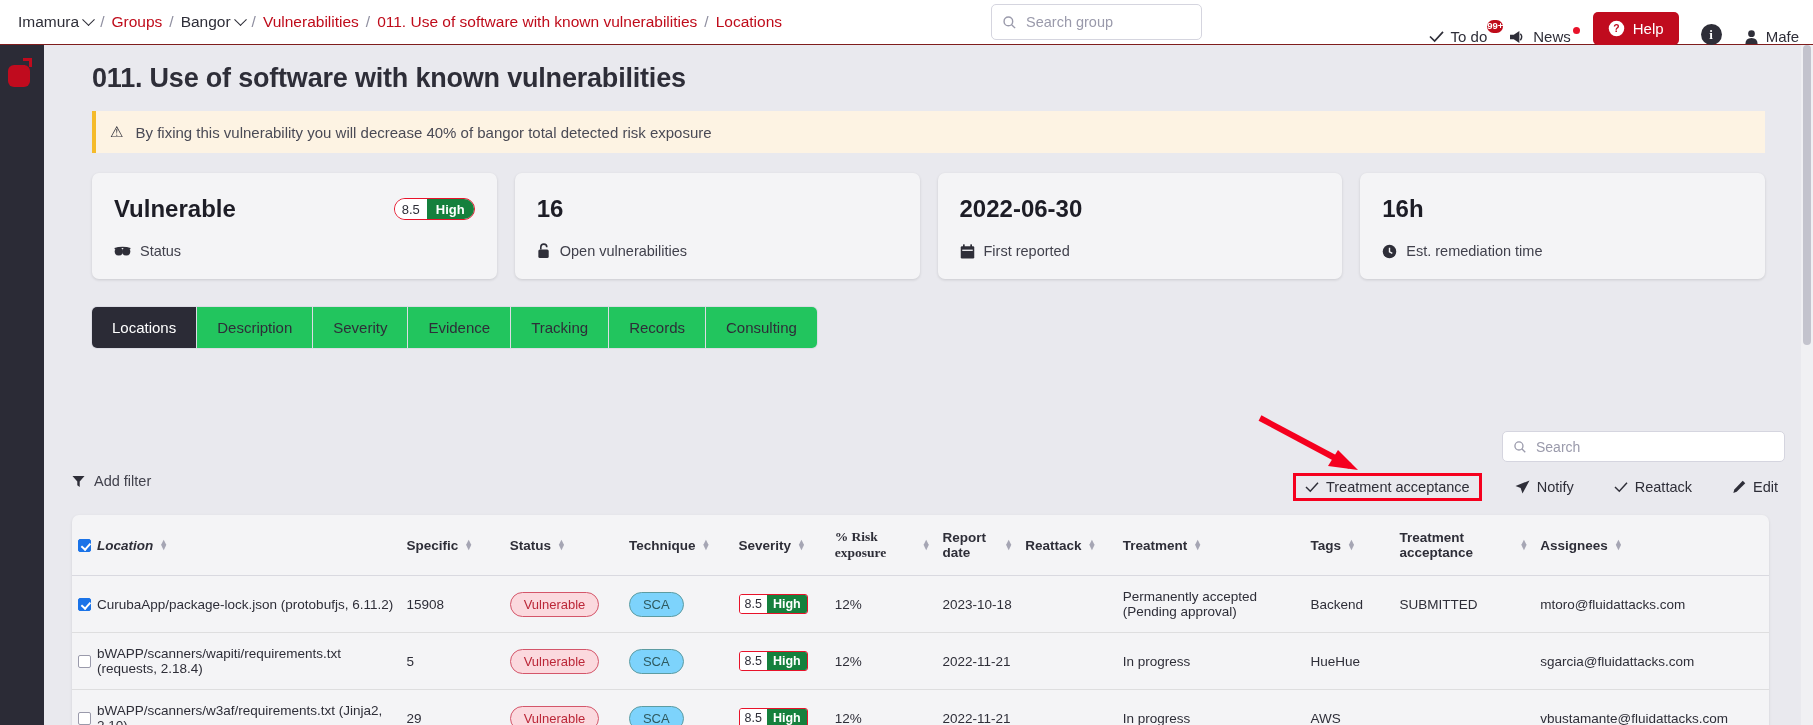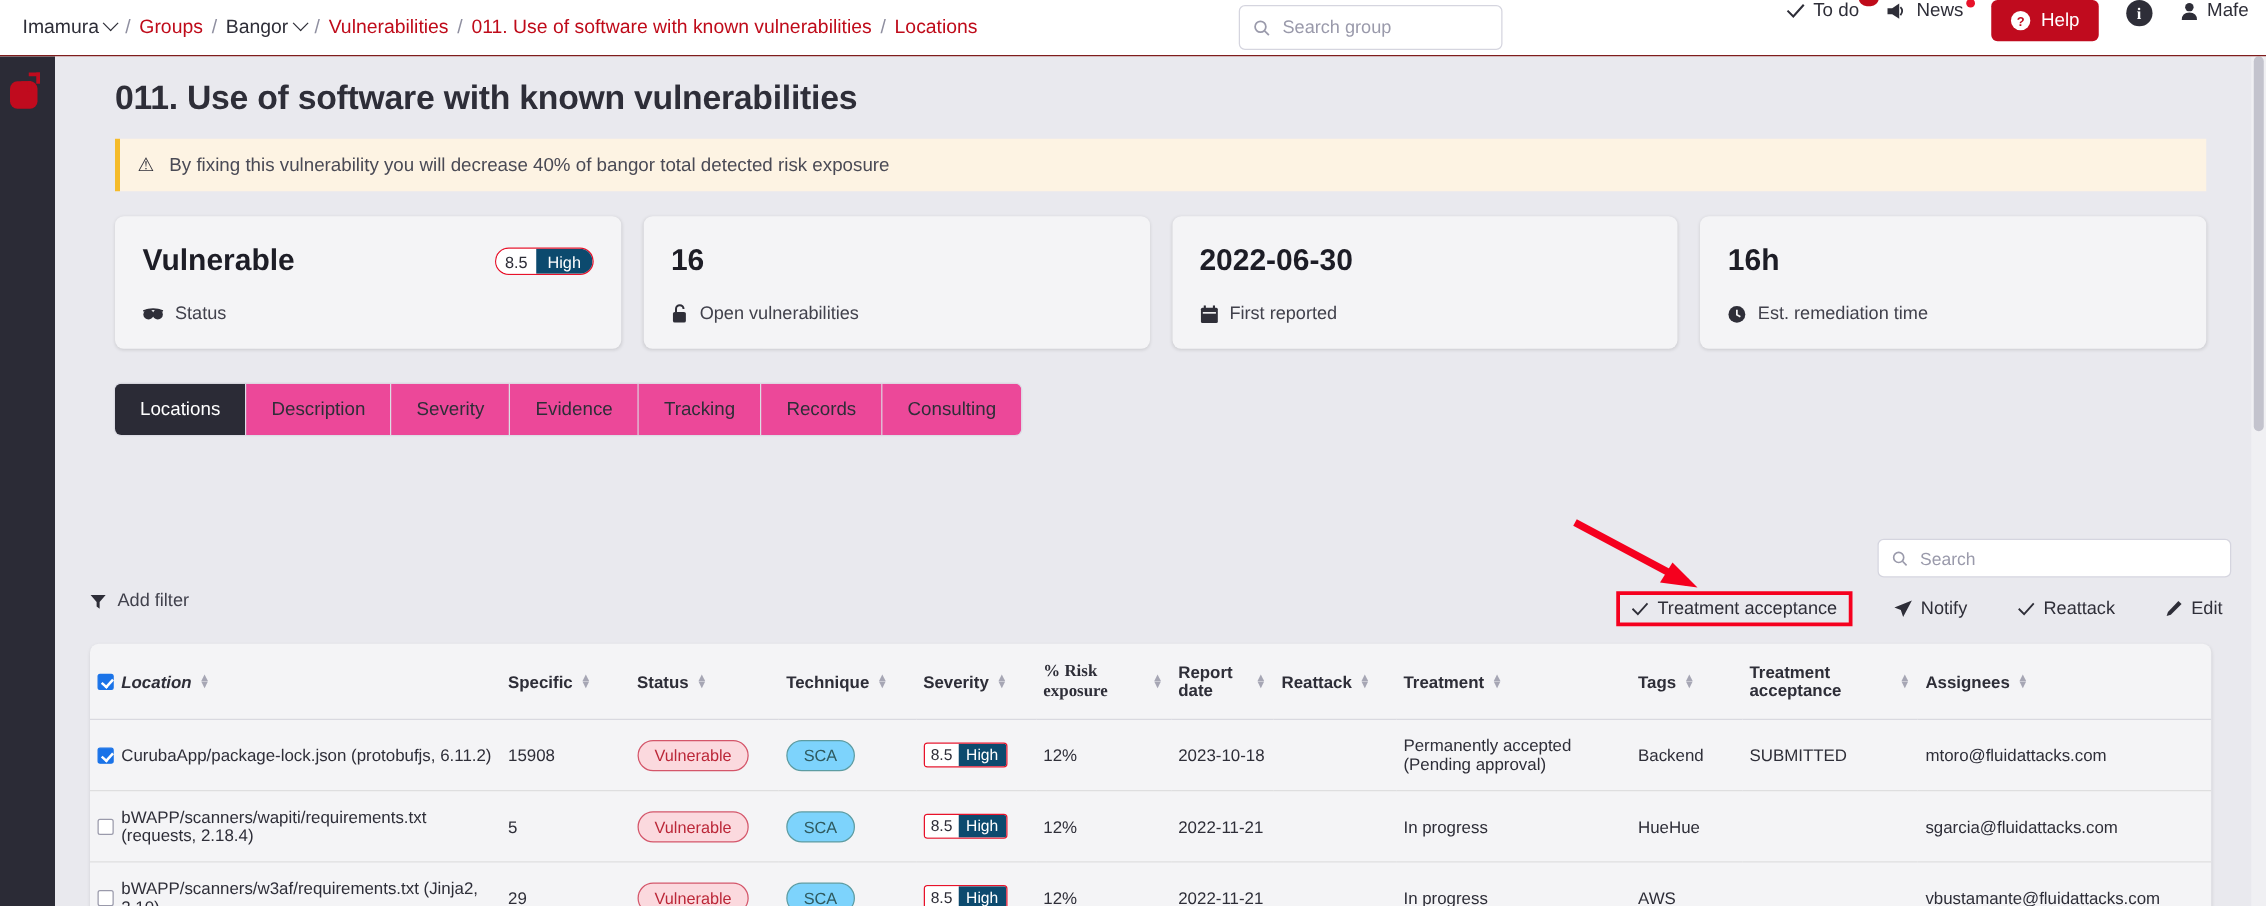--- a/index.html
+++ b/index.html
@@ -51,21 +51,21 @@
   .searchgroup input {
     border: 0; outline: 0; font-size: 14.5px;
     font-family: "Liberation Sans", sans-serif;
     color: #2e2e38; margin-left: 9px; width: 160px;
     background: transparent;
   }
   .searchgroup input::placeholder { color: #9a9aab; }
 
   .topright {
     position: absolute; right: 14px; top: 0; height: 45px;
-    display: flex; align-items: flex-start; gap: 22px;
+    display: flex; align-items: flex-end; gap: 22px;
   }
   .tr-item {
     display: flex; align-items: center; gap: 7px;
     font-size: 15px; color: #2e2e38; position: relative;
     cursor: pointer;
   }
   .badge99 {
     position: absolute; top: -8px; right: -16px;
     background: #bf0b1a; color: #fff;
     font-size: 9.5px; font-weight: bold;
@@ -159,34 +159,34 @@
   .sev-pill {
     display: inline-flex; align-items: stretch;
     border: 1.6px solid #e8122a; border-radius: 12px;
     overflow: hidden; height: 22px; font-size: 13px;
   }
   .sev-num {
     background: #fff; color: #2e2e38;
     padding: 0 7px; display: flex; align-items: center;
   }
   .sev-lbl {
-    background: #0c4a6e; color: #fff;
+    background: #15803d; color: #fff;
     padding: 0 9px; display: flex; align-items: center;
-    font-weight: 400;
+    font-weight: 700;
   }
 
   
   .tabs {
     display: flex; margin: 28px 28px 0 28px;
     border-radius: 5px; overflow: hidden;
     width: fit-content;
     box-shadow: 0 0 0 1px #dcdce4;
   }
   .tab {
-    background: #ec4899; color: #2e2e38;
+    background: #22c55e; color: #2e2e38;
     padding: 12px 20px; font-size: 15px;
     border-right: 1px solid #dcdce4;
     cursor: pointer; white-space: nowrap;
   }
   .tab:last-child { border-right: 0; }
   .tab.active { background: #2b2b36; color: #fff; }
 
   
   .table-search {
     position: absolute; right: 28px; top: 386px;

